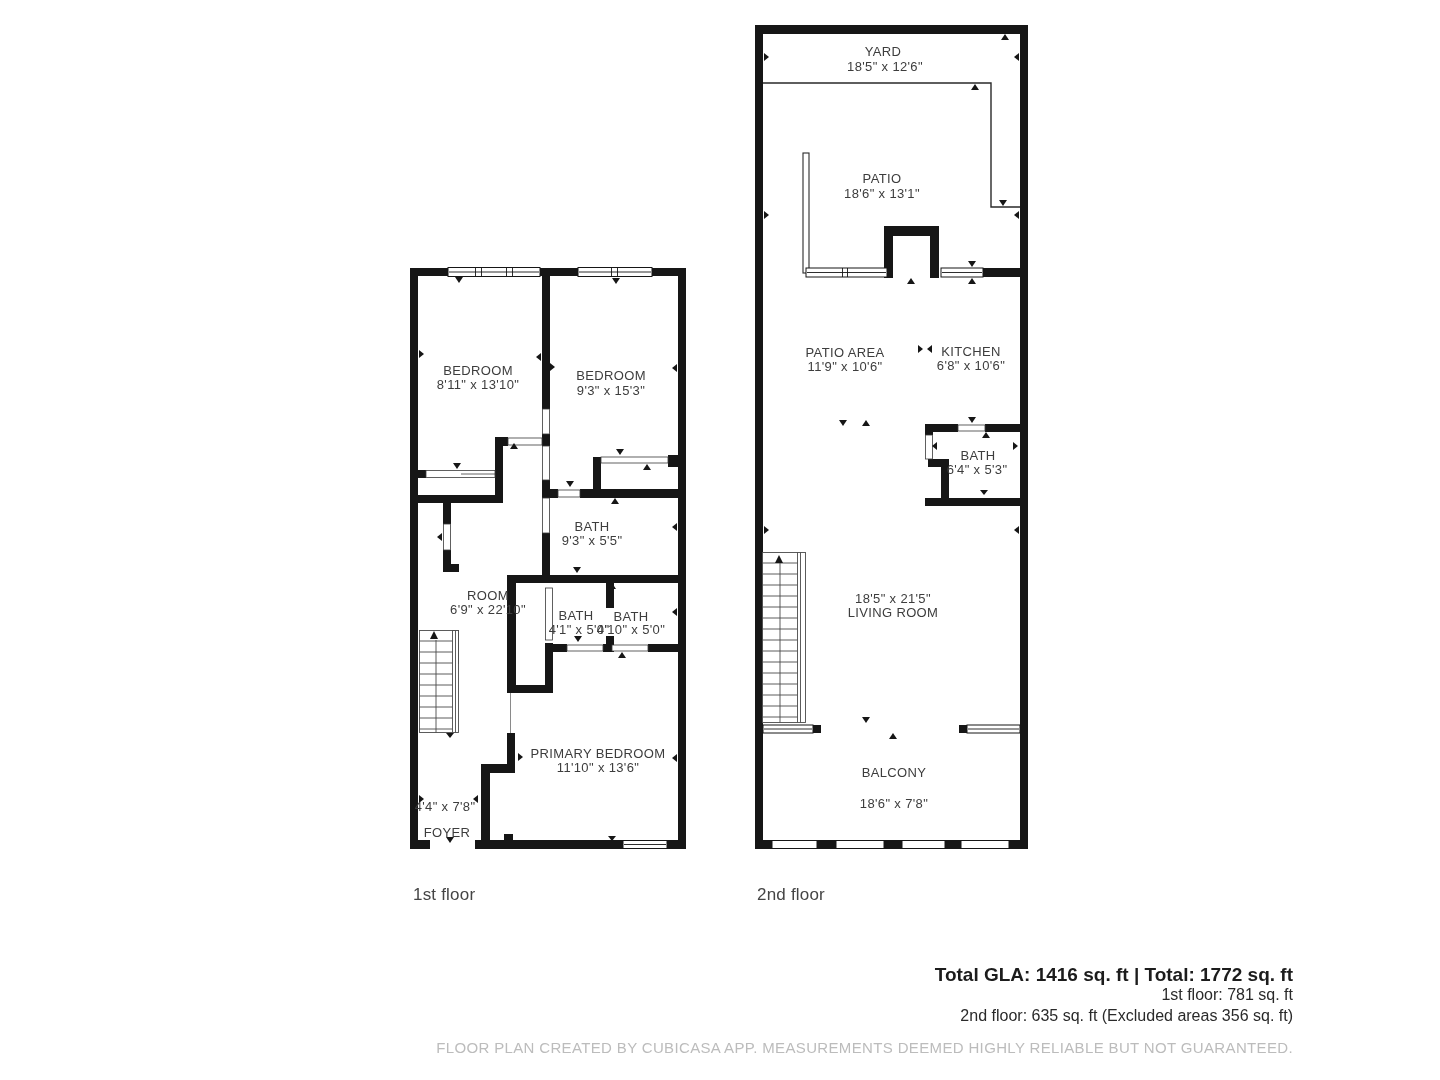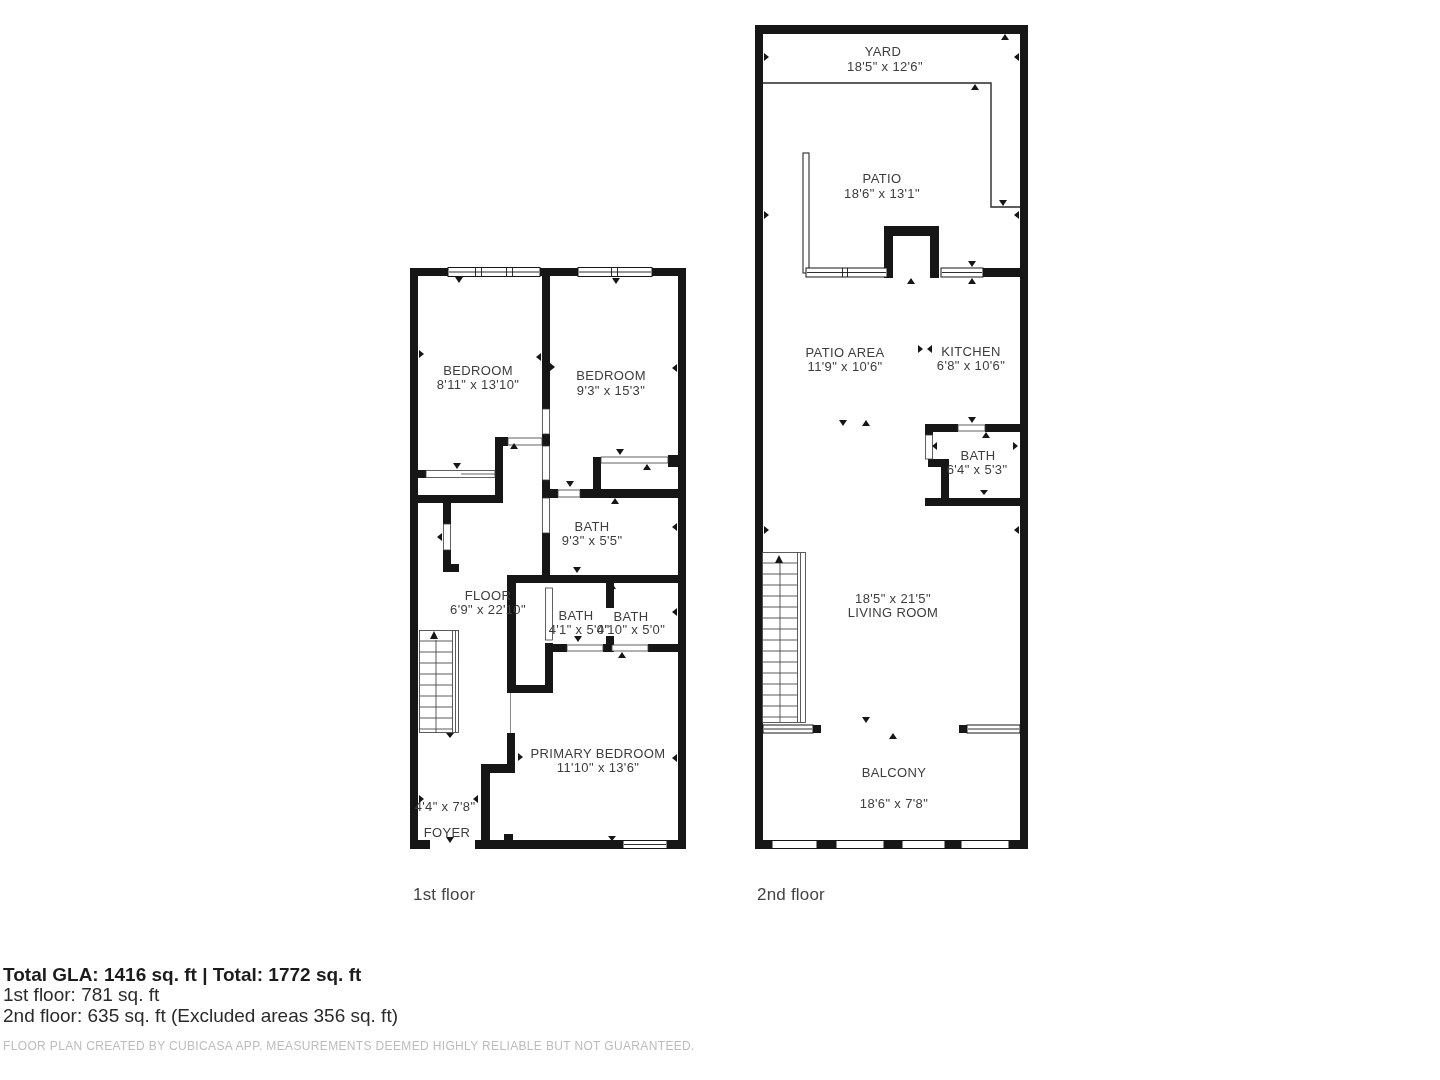--- a/index.html
+++ b/index.html
@@ -9,26 +9,26 @@
   }
   #plan-svg{position:absolute;left:0;top:0;}
   .plan-text{
     position:absolute;transform:translate(-50%,-50%);white-space:nowrap;
     color:#3d3d3d;font-size:13px;letter-spacing:.35px;text-align:center;
   }
   .floor-label{
     position:absolute;color:#454545;font-size:17px;letter-spacing:.2px;
   }
   .summary{
-    position:absolute;left:3px;top:964px;width:1279px;text-align:left;color:#1c1c1c;
+    position:absolute;left:14px;top:964px;width:1279px;text-align:right;color:#1c1c1c;
   }
   .summary .line1{font-size:19px;font-weight:bold;line-height:21px;}
-  .summary .line2,.summary .line3{font-size:19px;line-height:20.5px;color:#2a2a2a;}
+  .summary .line2,.summary .line3{font-size:16px;line-height:20.5px;color:#2a2a2a;}
   .summary .disclaimer{
-    margin-top:13px;font-size:12px;color:#bcbcbc;letter-spacing:.35px;
+    margin-top:13px;font-size:15px;color:#bcbcbc;letter-spacing:.35px;
   }
 </style>
 </head>
 <body>
 
 <svg id="plan-svg" width="1440" height="1080" viewBox="0 0 1440 1080">
 
   <g>
 
     <g fill="#161616">
@@ -253,21 +253,21 @@
     </g>
   </g>
 </svg>
 
 <div class="plan-text" style="left:478px;top:370px">BEDROOM</div>
 <div class="plan-text" style="left:478px;top:384px">8'11" x 13'10"</div>
 <div class="plan-text" style="left:611px;top:375px">BEDROOM</div>
 <div class="plan-text" style="left:611px;top:390px">9'3" x 15'3"</div>
 <div class="plan-text" style="left:592px;top:526px">BATH</div>
 <div class="plan-text" style="left:592px;top:540px">9'3" x 5'5"</div>
-<div class="plan-text" style="left:488px;top:595px">FLOOR</div>
+<div class="plan-text" style="left:488px;top:595px">ROOM</div>
 <div class="plan-text" style="left:488px;top:609px">6'9" x 22'10"</div>
 <div class="plan-text" style="left:576px;top:615px">BATH</div>
 <div class="plan-text" style="left:579px;top:629px">4'1" x 5'0"</div>
 <div class="plan-text" style="left:631px;top:616px">BATH</div>
 <div class="plan-text" style="left:631px;top:629px">4'10" x 5'0"</div>
 <div class="plan-text" style="left:598px;top:753px">PRIMARY BEDROOM</div>
 <div class="plan-text" style="left:598px;top:767px">11'10" x 13'6"</div>
 <div class="plan-text" style="left:447px;top:832px">FOYER</div>
 <div class="plan-text" style="left:445px;top:806px">4'4" x 7'8"</div>
 

